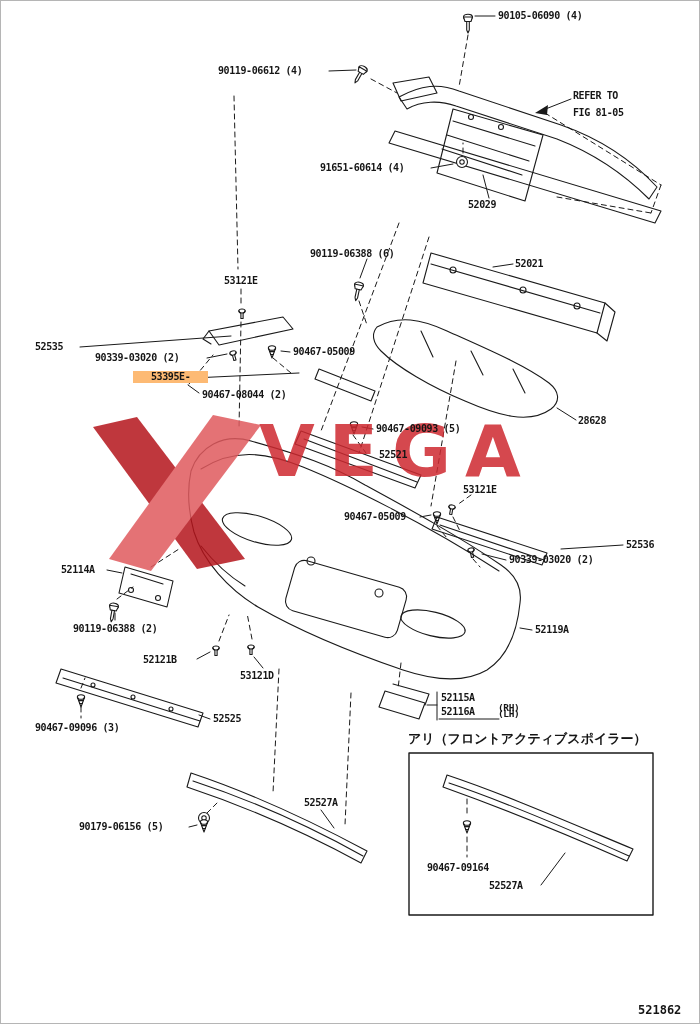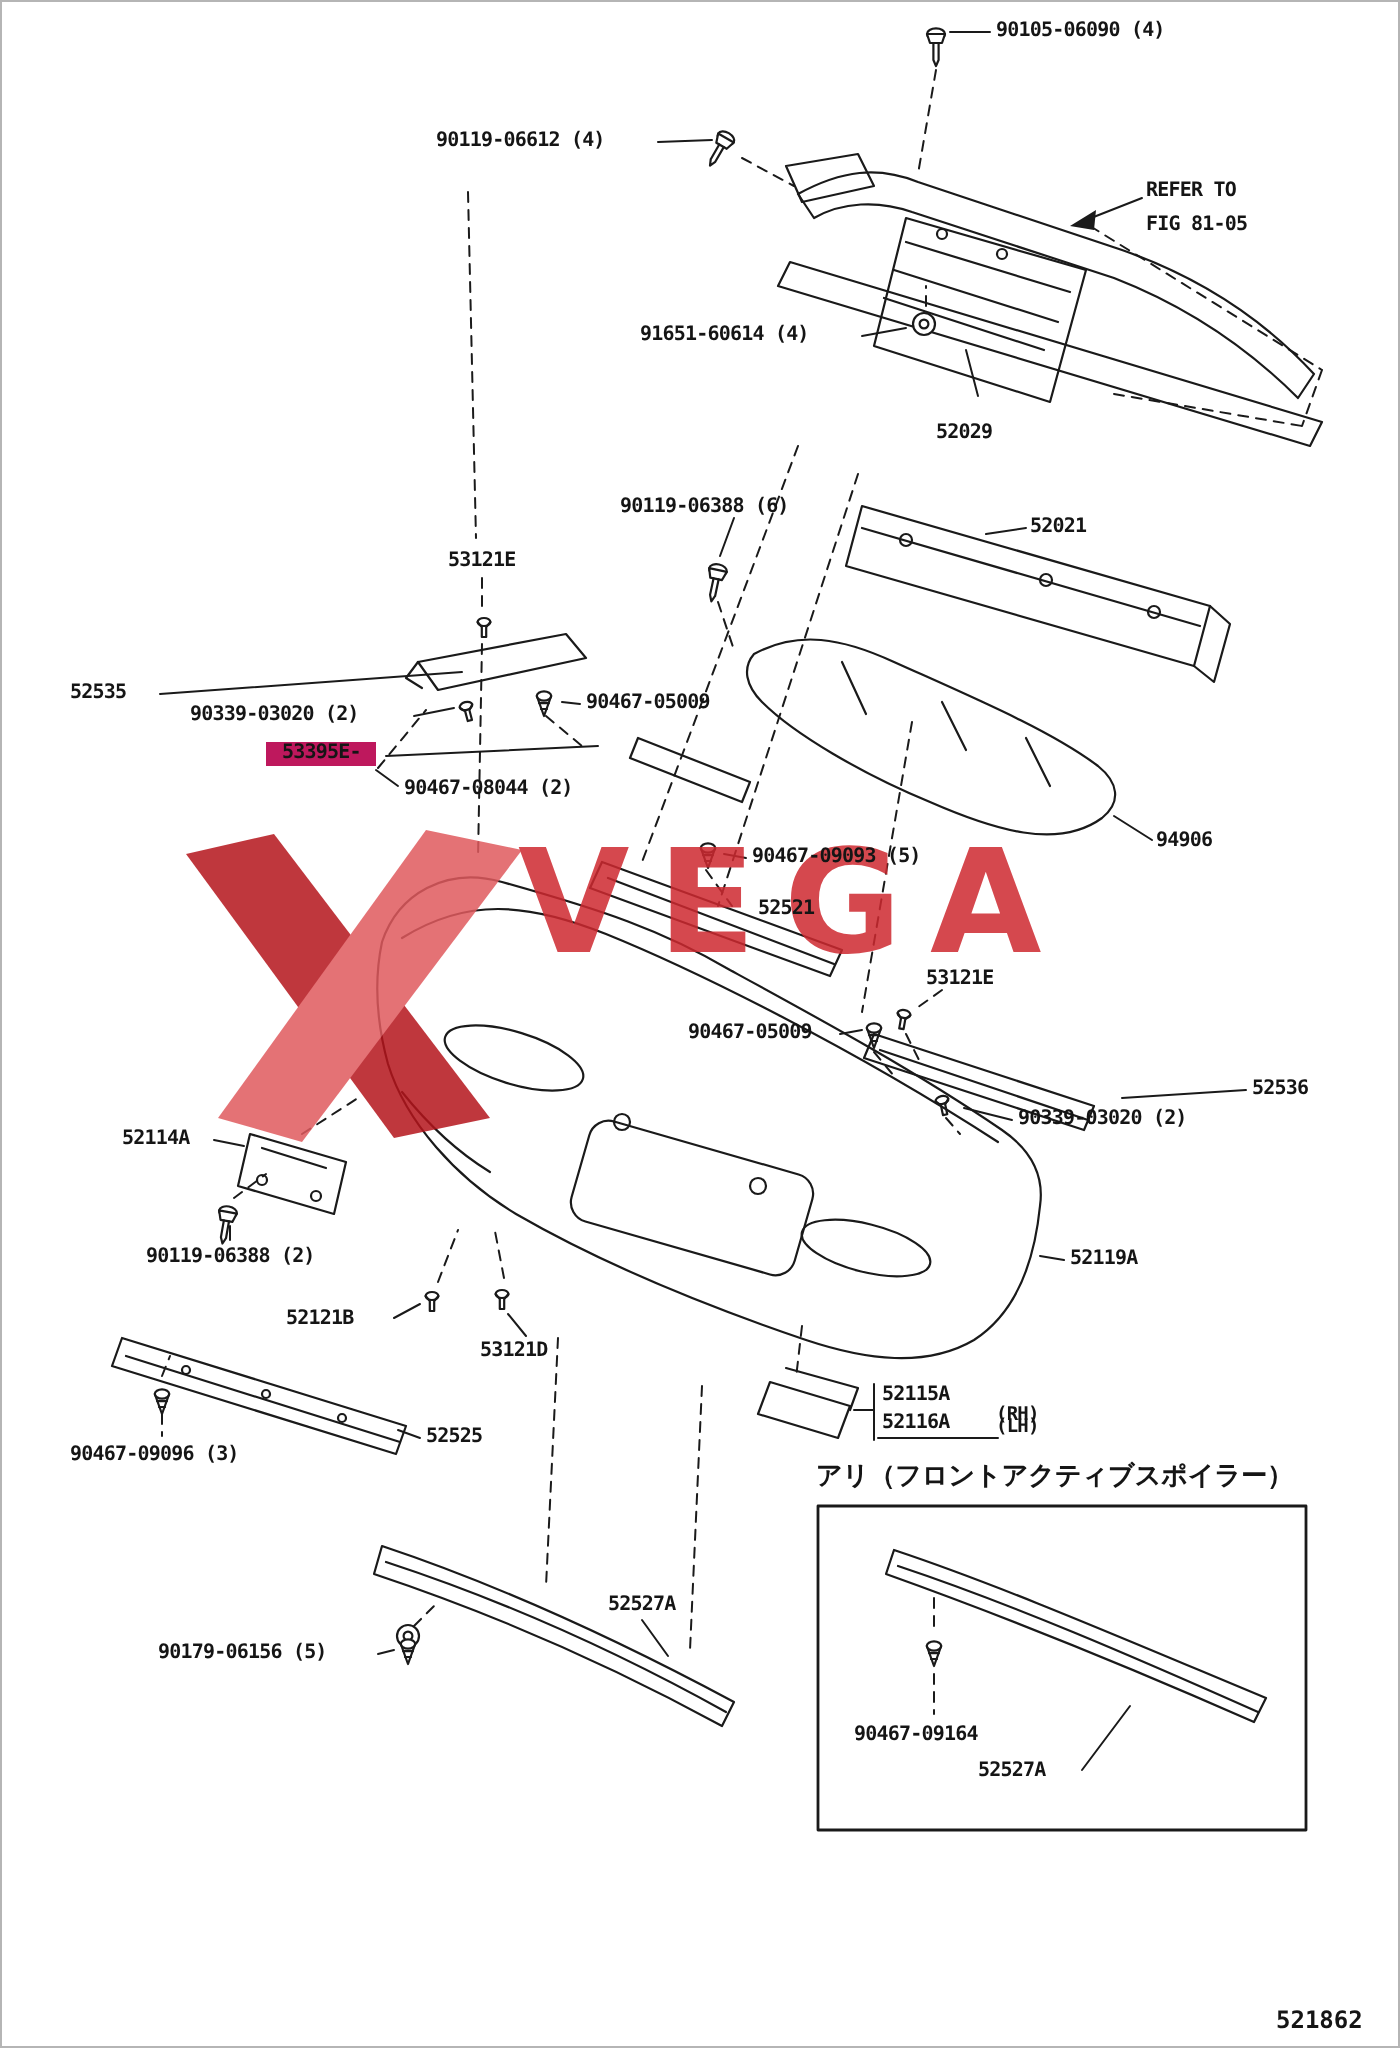--- a/index.html
+++ b/index.html
@@ -8,21 +8,21 @@
         font-family:"DejaVu Sans Mono",monospace;overflow:hidden;margin:0 auto}
   .art{position:absolute;left:0;top:0;z-index:1}
   .watermark{position:absolute;left:0;top:0;width:100%;height:100%;z-index:2;opacity:.85;pointer-events:none}
   .vlogo{position:absolute;left:84px;top:408px}
   .wm-brand{position:absolute;left:258px;top:414px;font-family:"DejaVu Sans",sans-serif;font-weight:bold;
             font-size:72px;line-height:1;color:#ce2930;letter-spacing:14px}
   .wm-sub{position:absolute;left:168px;top:508px;font-family:"DejaVu Sans",sans-serif;font-weight:bold;
           font-size:54px;line-height:1;color:#ce2930;letter-spacing:8px}
   .lbl{position:absolute;z-index:3;font-weight:bold;font-size:10px;letter-spacing:-.4px;
        color:#151515;white-space:nowrap;line-height:1.15}
-  .hl{background:#be185d;padding:0 8px}
+  .hl{background:#fdba74;padding:0 18px}
   .sm{font-size:9.5px}
   .jp{font-family:"DejaVu Sans",sans-serif;font-size:13px;letter-spacing:0}
   .fig{font-size:12px;letter-spacing:0}
 </style>
 </head>
 <body>
 
 <div class="page">
 
   <svg class="art" width="700" height="1024" viewBox="0 0 700 1024" xmlns="http://www.w3.org/2000/svg">
@@ -224,30 +224,30 @@
       <polygon points="128,6 176,16 66,162 24,150" fill="#e05a5e"></polygon>
     </svg>
     <div class="wm-brand">VEGA</div>
   </div>
 
   <div class="lbl" style="left:497px;top:9px">90105-06090 (4)</div>
   <div class="lbl" style="left:217px;top:64px">90119-06612 (4)</div>
   <div class="lbl" style="left:572px;top:89px">REFER TO</div>
   <div class="lbl" style="left:572px;top:106px">FIG 81-05</div>
   <div class="lbl" style="left:319px;top:161px">91651-60614 (4)</div>
-  <div class="lbl" style="left:467px;top:210px">52029</div>
+  <div class="lbl" style="left:467px;top:198px">52029</div>
   <div class="lbl" style="left:309px;top:247px">90119-06388 (6)</div>
   <div class="lbl" style="left:514px;top:257px">52021</div>
   <div class="lbl" style="left:223px;top:274px">53121E</div>
   <div class="lbl" style="left:34px;top:340px">52535</div>
   <div class="lbl" style="left:94px;top:351px">90339-03020 (2)</div>
   <div class="lbl" style="left:292px;top:345px">90467-05009</div>
   <div class="lbl hl" style="left:132px;top:370px">53395E-</div>
   <div class="lbl" style="left:201px;top:388px">90467-08044 (2)</div>
-  <div class="lbl" style="left:577px;top:414px">94906</div>
+  <div class="lbl" style="left:577px;top:414px">28628</div>
   <div class="lbl" style="left:375px;top:422px">90467-09093 (5)</div>
   <div class="lbl" style="left:378px;top:448px">52521</div>
   <div class="lbl" style="left:462px;top:483px">53121E</div>
   <div class="lbl" style="left:343px;top:510px">90467-05009</div>
   <div class="lbl" style="left:625px;top:538px">52536</div>
   <div class="lbl" style="left:508px;top:553px">90339-03020 (2)</div>
   <div class="lbl" style="left:60px;top:563px">52114A</div>
   <div class="lbl" style="left:72px;top:622px">90119-06388 (2)</div>
   <div class="lbl" style="left:142px;top:653px">52121B</div>
   <div class="lbl" style="left:239px;top:669px">53121D</div>

